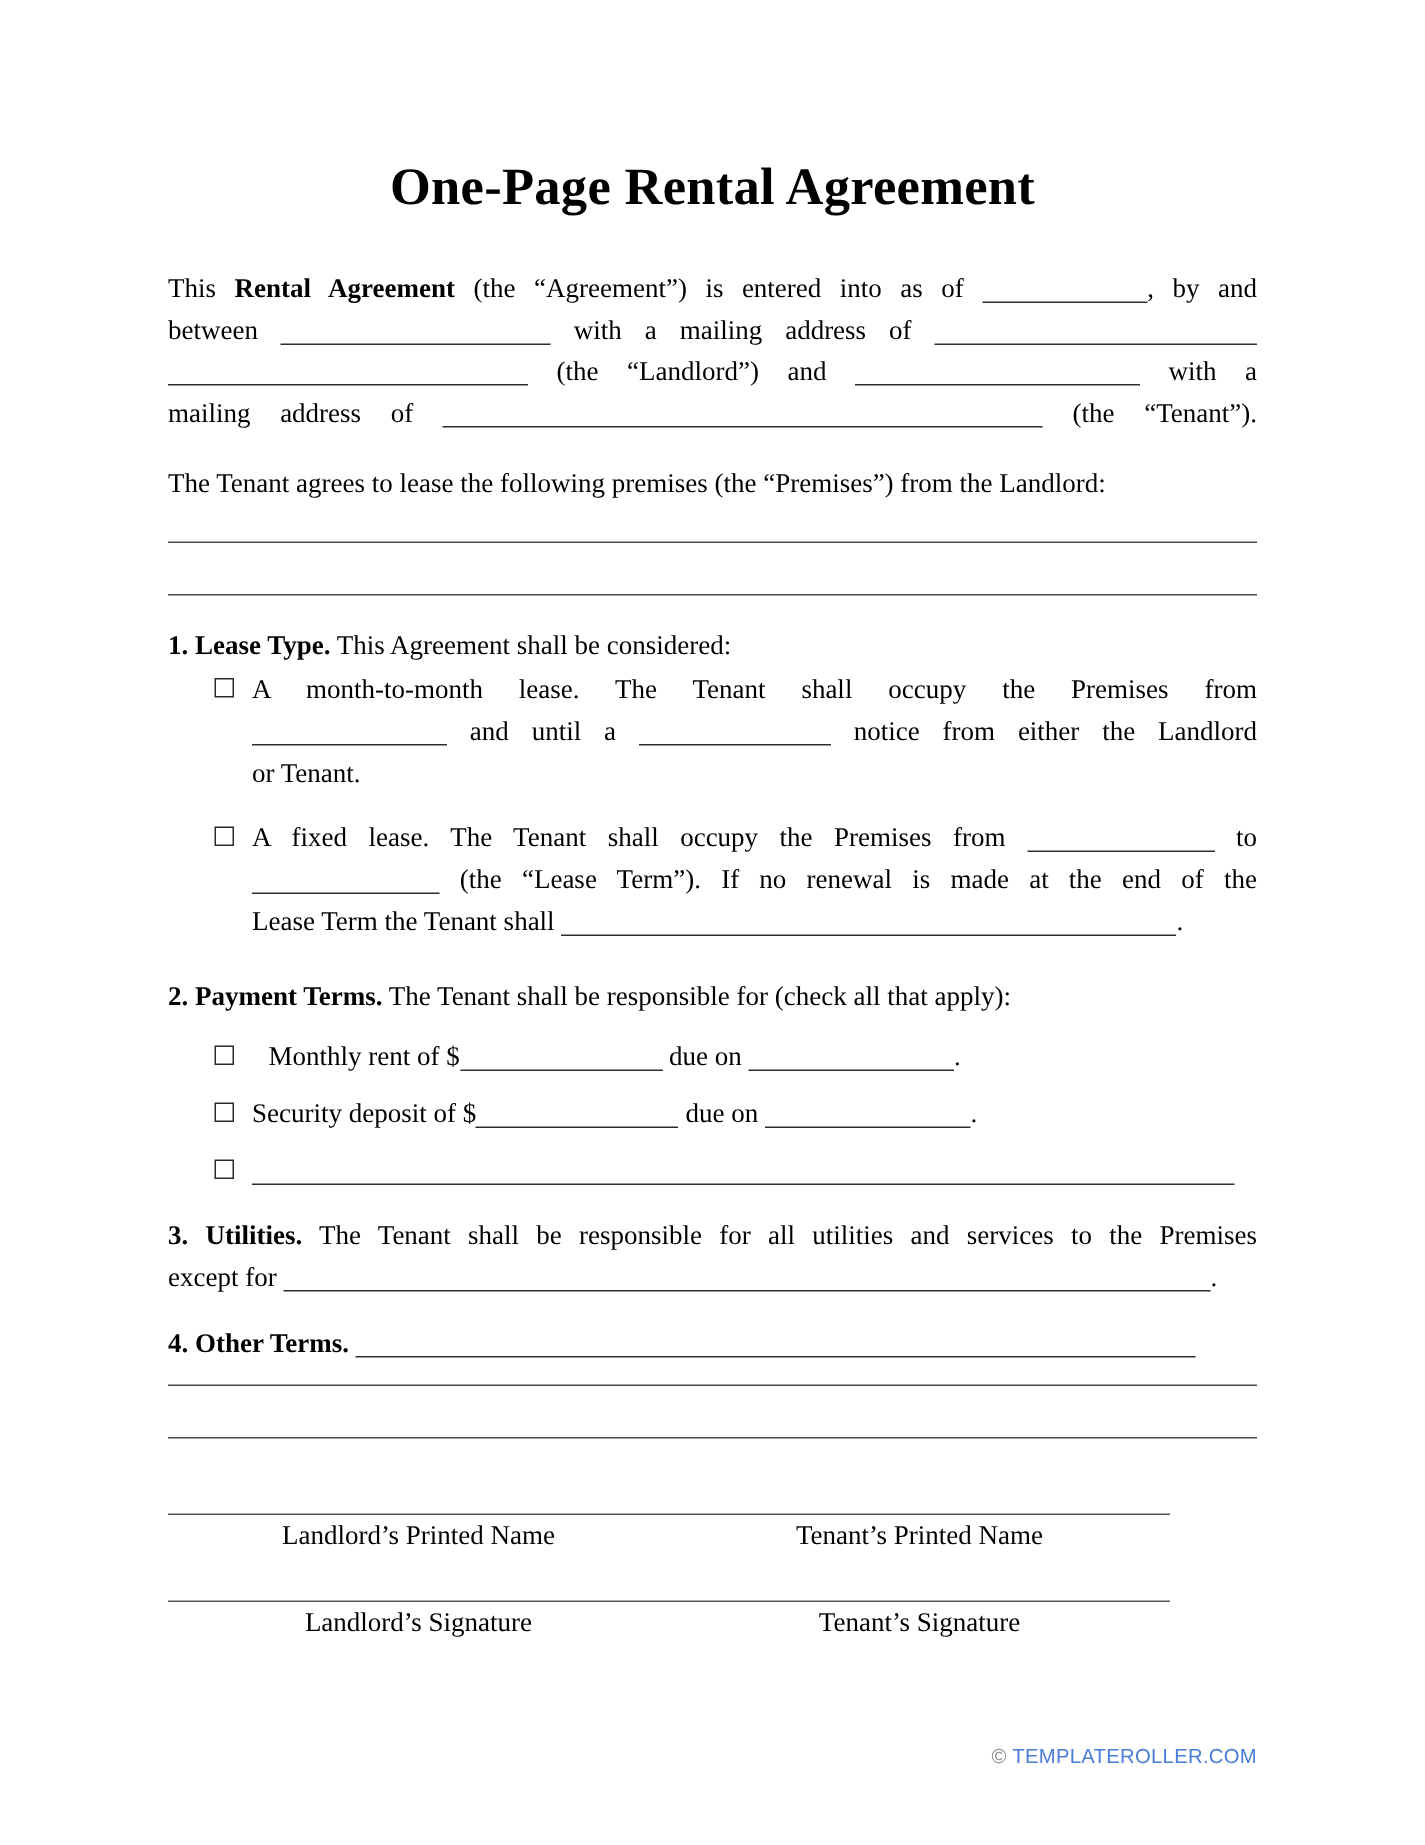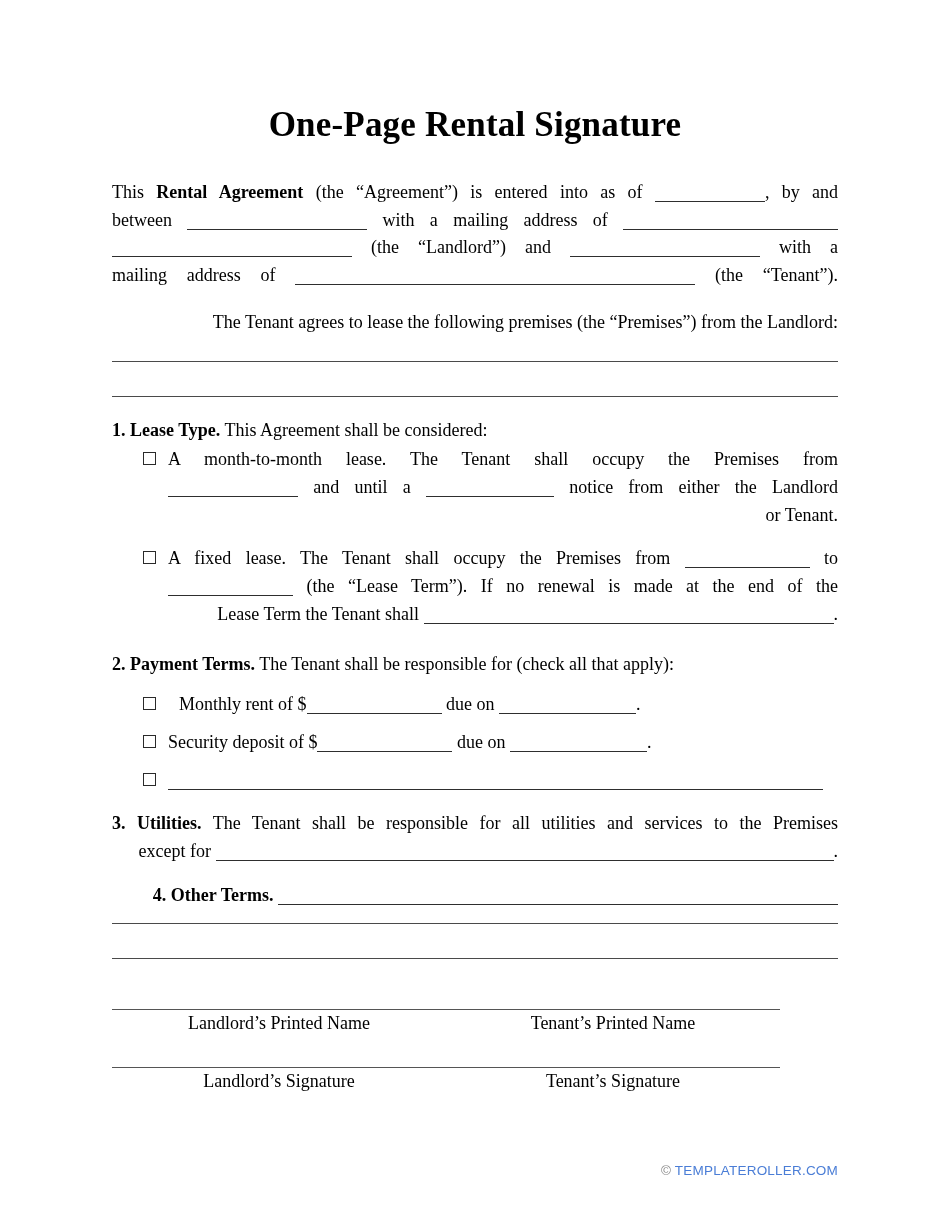--- a/index.html
+++ b/index.html
@@ -21,21 +21,21 @@
     font-size: 35px;
     line-height: 46px;
     font-weight: bold;
     text-align: center;
     letter-spacing: 0.2px;
   }
   .content { padding: 0 112px; margin-top: 31px; }
 
   
   .jl { text-align: justify; text-align-last: justify; line-height: 28px; }
-  .ll { text-align: right; line-height: 28px; }
+  .ll { text-align: left; line-height: 28px; }
 
   
   .bl {
     display: inline-block;
     height: 14px;
     border-bottom: 1px solid #2e2e2e;
     vertical-align: -4px;
   }
 
   
@@ -104,21 +104,21 @@
     letter-spacing: 0.2px;
   }
   .footer .copy { color: #8a8a8a; }
   .footer .site { color: #4a7dd6; }
 </style>
 </head>
 <body>
 
 <div class="page">
 
-  <h1 class="doc-title">One-Page Rental Signature</h1>
+  <h1 class="doc-title">One-Page Rental Agreement</h1>
 
   <div class="content">
 
     <div class="para-intro">
       <div class="jl">
         <span>This</span>
         <b>Rental Agreement</b>
         <span>(the “Agreement”) is entered into as of</span>
         <span class="bl" style="width:110px"></span><span>, by and</span>
       </div>

